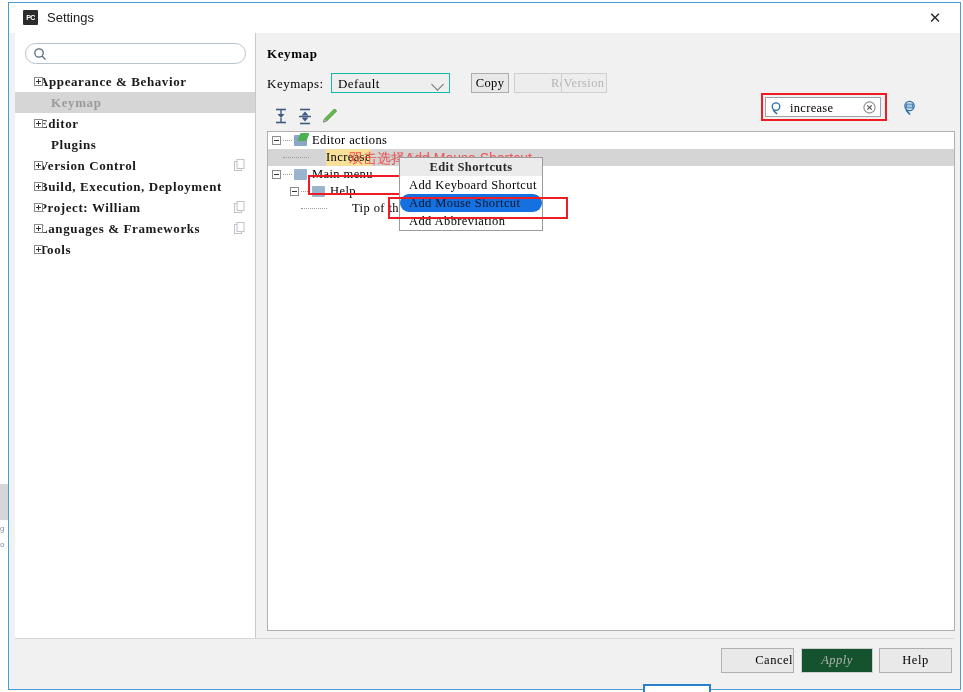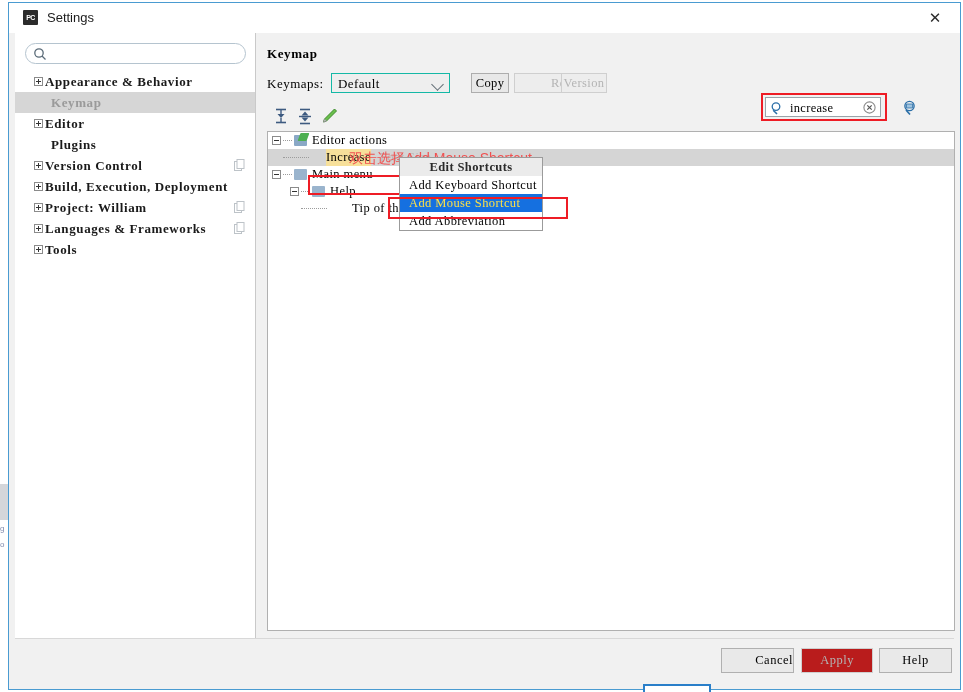--- a/index.html
+++ b/index.html
@@ -21,21 +21,21 @@
     line-height:22px;font-size:15px;color:#2b2b2b;font-family:"Liberation Sans",sans-serif;cursor:pointer;}
   
   .sidebar{position:absolute;left:6px;top:30px;width:241px;height:607px;background:#ffffff;
     border-right:1px solid #c9c9c9;box-sizing:border-box;}
   .search-wrap{position:absolute;left:10px;top:10px;width:221px;height:21px;background:#fff;
     border:1px solid #b5c4cf;border-radius:11px;box-sizing:border-box;}
   .search-wrap .mg{position:absolute;left:7px;top:3px;}
   .search-wrap input{position:absolute;left:26px;top:2px;width:185px;height:15px;border:0;outline:0;
     background:transparent;font-family:"Liberation Serif",serif;font-size:12px;}
   .tree-list{position:absolute;left:0;top:38px;width:100%;}
-  .s-item{position:relative;height:21px;line-height:21px;padding-left:14px;
+  .s-item{position:relative;height:21px;line-height:21px;padding-left:8px;
     font-family:"Liberation Serif",serif;font-size:13px;font-weight:bold;color:#1a1a1a;
     letter-spacing:.6px;white-space:nowrap;cursor:default;}
   .s-item.sel{background:#d6d6d6;color:#9a9a9a;}
   .s-item.child{padding-left:36px;}
   .plus{position:absolute;left:19px;top:6px;width:9px;height:9px;border:1px solid #8b8b8b;
     box-sizing:border-box;background:#fff;}
   .plus:before{content:"";position:absolute;left:1px;top:3px;width:5px;height:1px;background:#333;}
   .plus:after{content:"";position:absolute;left:3px;top:1px;width:1px;height:5px;background:#333;}
   .s-label{display:inline-block;margin-left:16px;}
   .s-item.child .s-label{margin-left:0;}
@@ -80,30 +80,30 @@
     background:#4caf50;transform:skewX(-20deg);border-radius:1px;}
   .t-text{position:absolute;}
   .hl{background:#f7e09a;}
   .dim{color:#b9b9b9;}
   
   .ctx{position:absolute;left:390px;top:154px;width:144px;background:#ffffff;
     border:1px solid #9b9b9b;box-sizing:border-box;}
   .ctx-head{height:18px;line-height:18px;text-align:center;background:#ebebeb;
     font-size:12.5px;font-weight:bold;letter-spacing:.4px;color:#2a2a2a;}
   .ctx-item{height:18px;line-height:18px;padding-left:9px;font-size:12.5px;letter-spacing:.4px;cursor:pointer;}
-  .ctx-item.active{background:#1570e0;color:#fde047;}
+  .ctx-item.active{background:#1570e0;color:#0f172a;border-radius:9px;}
   .annot{position:absolute;left:340px;top:117px;font-family:"Liberation Sans",sans-serif;
     font-size:14px;color:#f05050;white-space:nowrap;}
   
   .footer{position:absolute;left:6px;bottom:6px;right:6px;height:44px;background:#f1f1f1;
     border-top:1px solid #d8d8d8;}
   .fbtn{position:absolute;top:9px;height:25px;background:#e9e9e9;border:1px solid #b0b0b0;
     box-sizing:border-box;font-size:12.5px;letter-spacing:.5px;text-align:center;line-height:23px;cursor:pointer;}
   .fbtn.focus{border:2px solid #2a7fc9;background:#ffffff;line-height:21px;margin-top:36px;}
-  .fbtn.disabled{color:#b4b4b4;border-color:#cfcfcf;background:#b91c1c;}
+  .fbtn.disabled{color:#b4b4b4;border-color:#cfcfcf;background:#14532d;font-style:italic;}
   .ghost{position:absolute;left:0;width:8px;background:#dfe7ee;opacity:.8;}
   .ghost-txt{position:absolute;left:0px;font-family:"Liberation Sans",sans-serif;font-size:8px;
     color:#3a4a80;opacity:.65;}
 </style>
 </head>
 <body>
 
 <div class="ghost" style="top:484px;height:36px;background:#c9ccd1;"></div>
 <div class="ghost-txt" style="top:524px;">g</div>
 <div class="ghost-txt" style="top:540px;">o</div>

